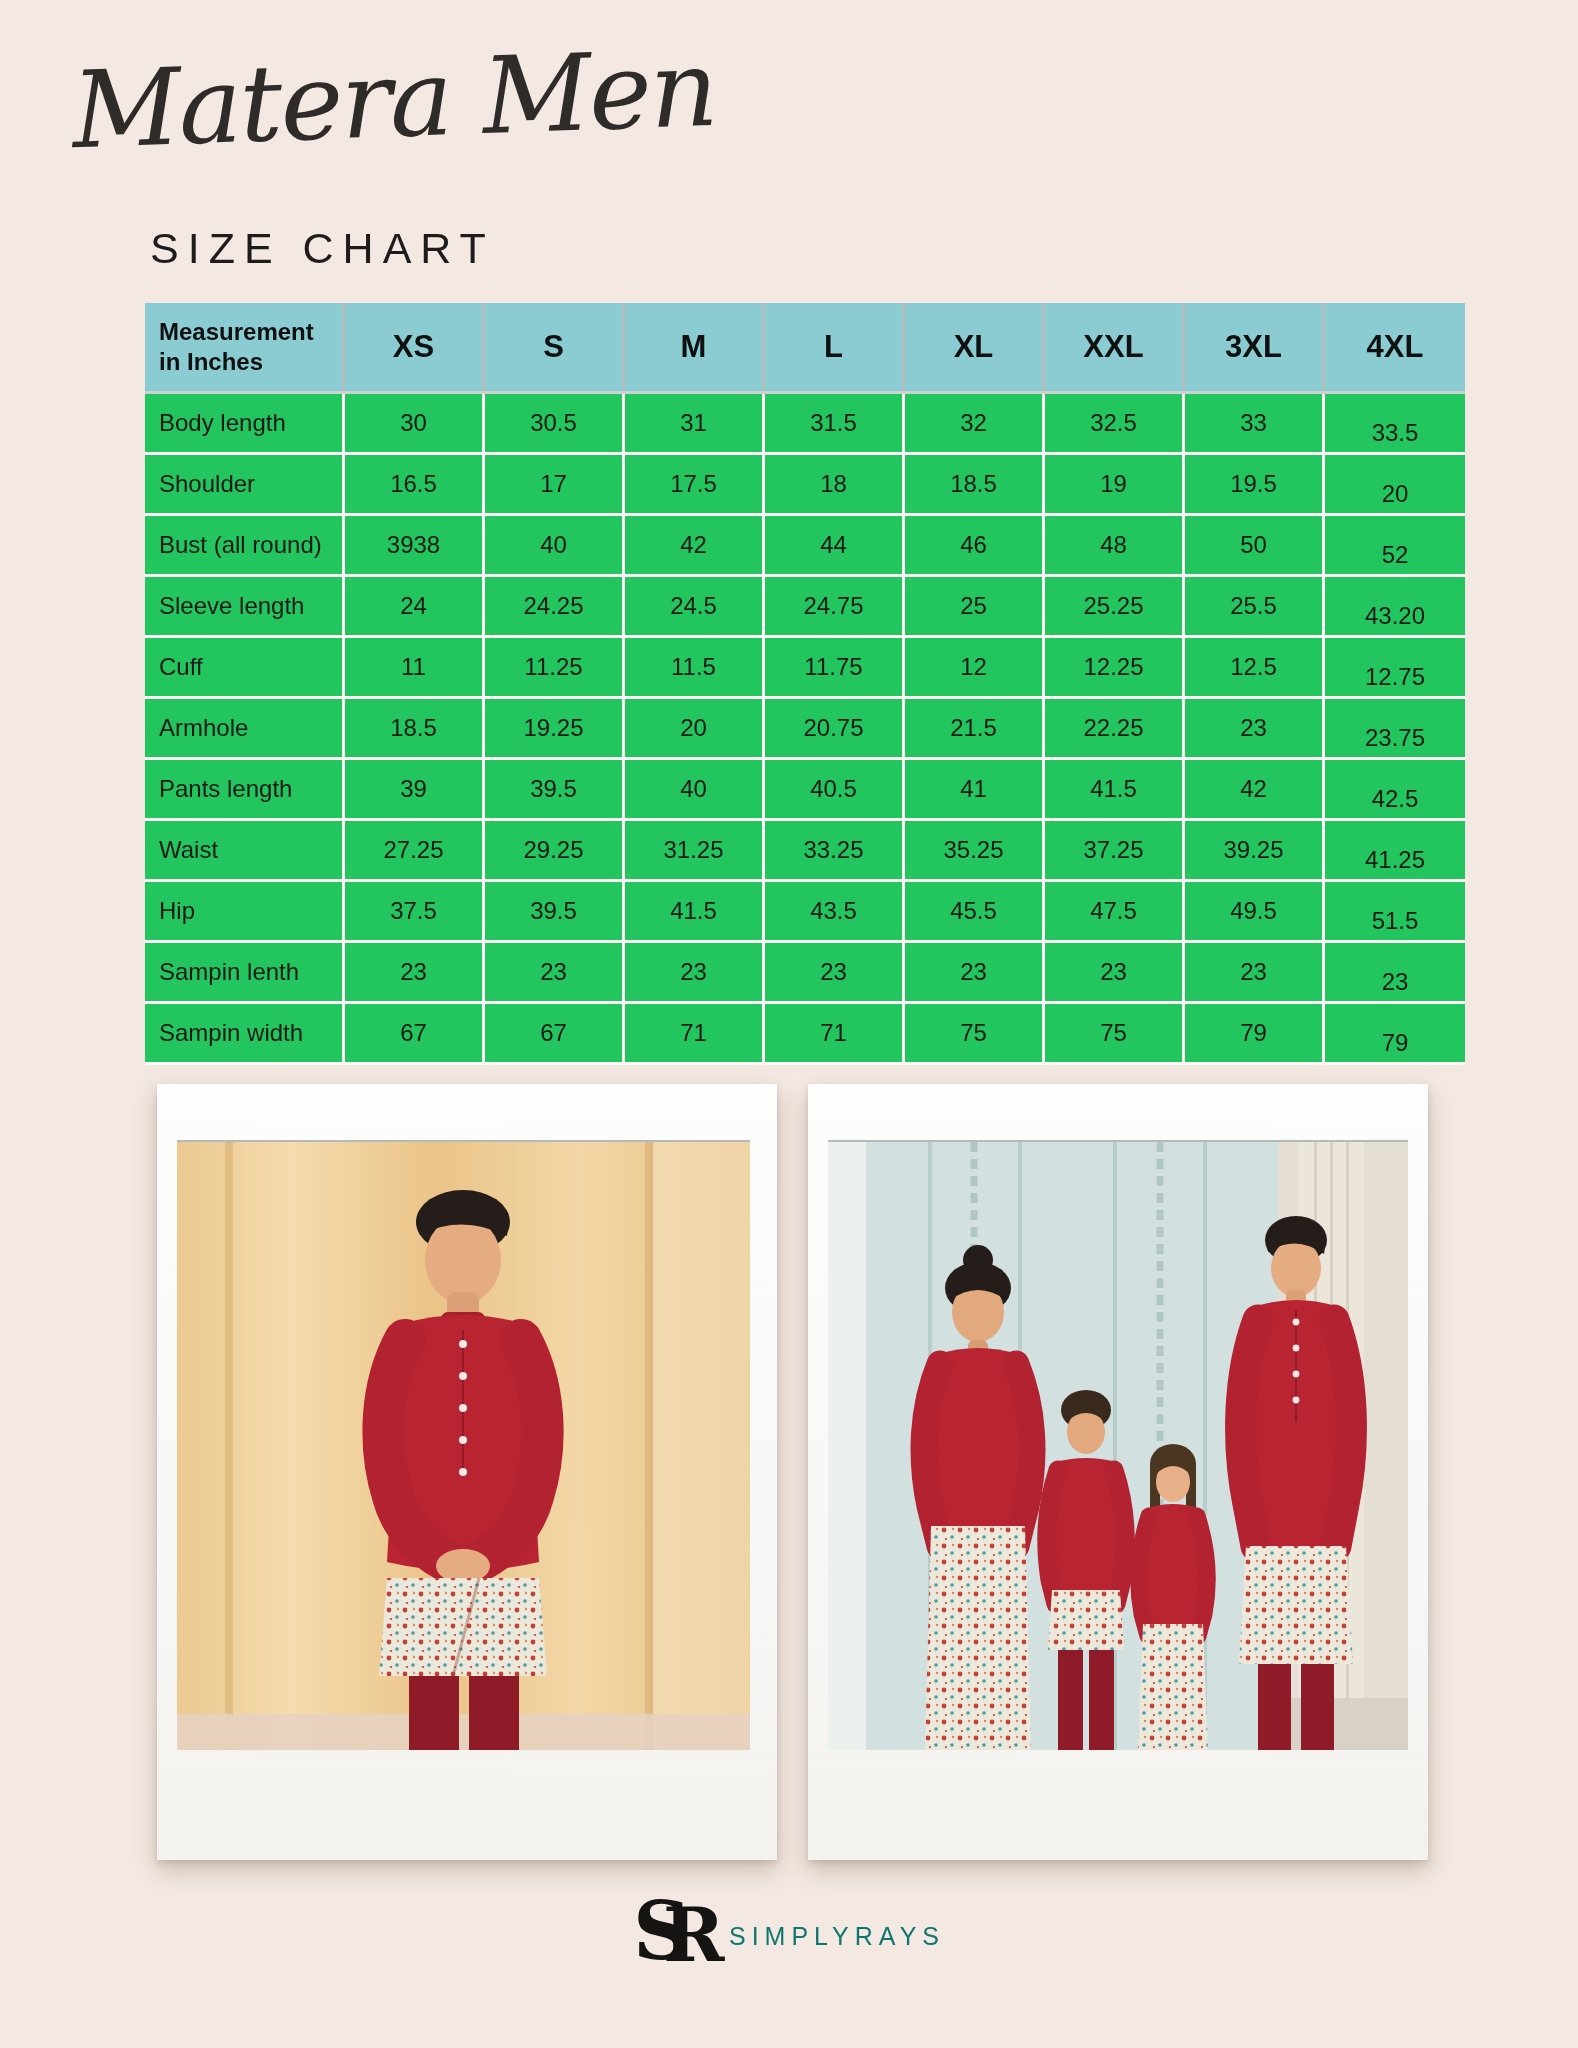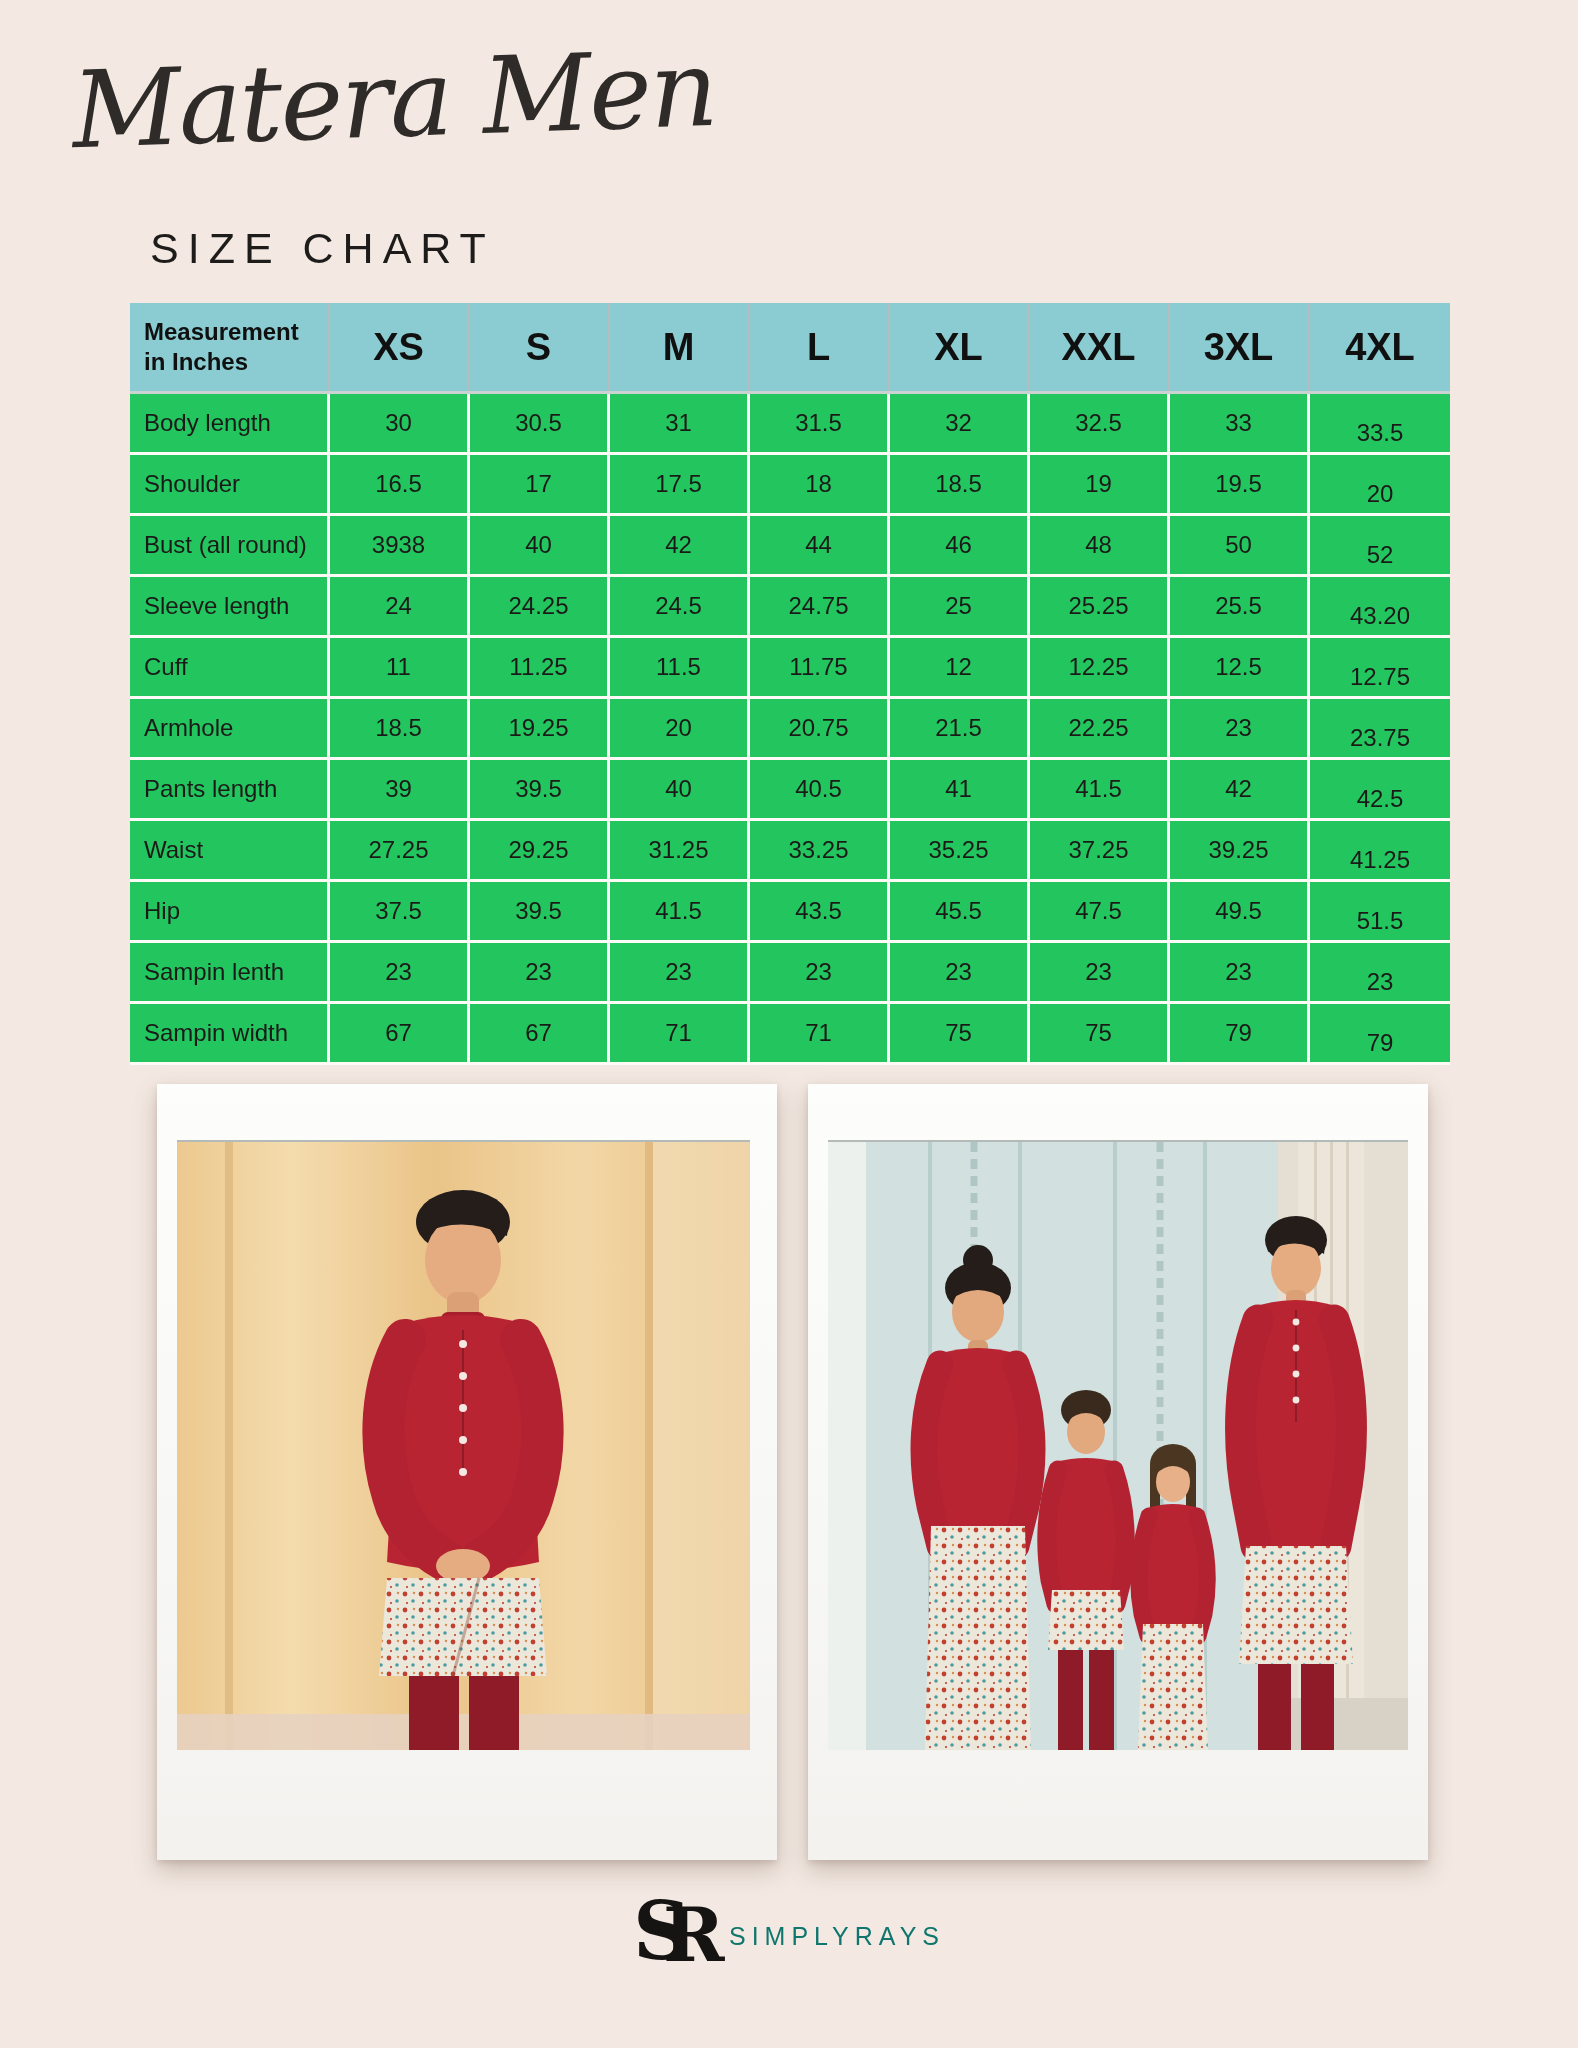--- a/index.html
+++ b/index.html
@@ -7,25 +7,25 @@
   .page{position:relative;width:1578px;height:2048px;background:#f3e9e2;overflow:hidden;}
 
   
   .title{position:absolute;left:72px;top:38px;font-family:"DejaVu Serif",serif;
          font-style:italic;font-size:106px;color:#2e2b29;transform:rotate(-2deg);
          letter-spacing:-2px;white-space:nowrap;}
   .subtitle{position:absolute;left:128px;top:224px;font-size:43px;letter-spacing:9px;
             font-weight:300;color:#1d1c1b;white-space:nowrap;margin-left:22px;}
 
   
-  .size-table{position:absolute;left:130px;top:303px;width:1320px;}
+  .size-table{position:absolute;left:145px;top:303px;width:1320px;}
   .t-head,.t-row{display:grid;grid-template-columns:200px repeat(8,1fr);}
   .t-head{height:88px;background:#8accd1;border-bottom:3px solid #ccd2d1;}
   .t-hcell{display:flex;align-items:center;justify-content:center;
-           font-weight:bold;font-size:38px;color:#101010;border-right:3px solid #b3bdbd;}
+           font-weight:bold;font-size:31px;color:#101010;border-right:3px solid #b3bdbd;}
   .t-hcell:last-child{border-right:none;}
   .t-hcell.t-label{justify-content:flex-start;padding-left:14px;font-size:24px;
                    line-height:1.25;padding-right:40px;box-sizing:border-box;}
   .t-row{height:58px;background:#22c55e;border-bottom:3px solid #fdfaf7;}
   .t-cell{display:flex;align-items:center;justify-content:center;font-size:24px;
           color:#1b1a19;border-right:3px solid #fdfaf7;}
   .t-cell:last-child{border-right:none;margin-top:20px;}
   .t-cell.t-label{justify-content:flex-start;padding-left:14px;}
 
   

